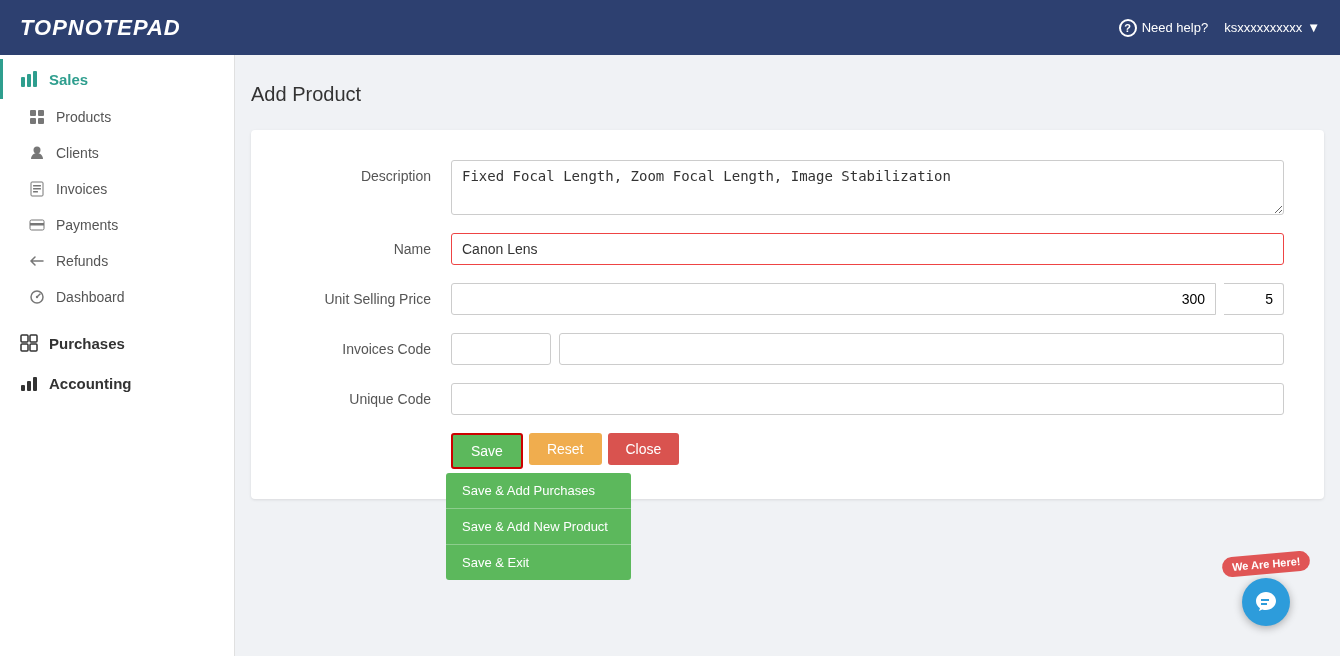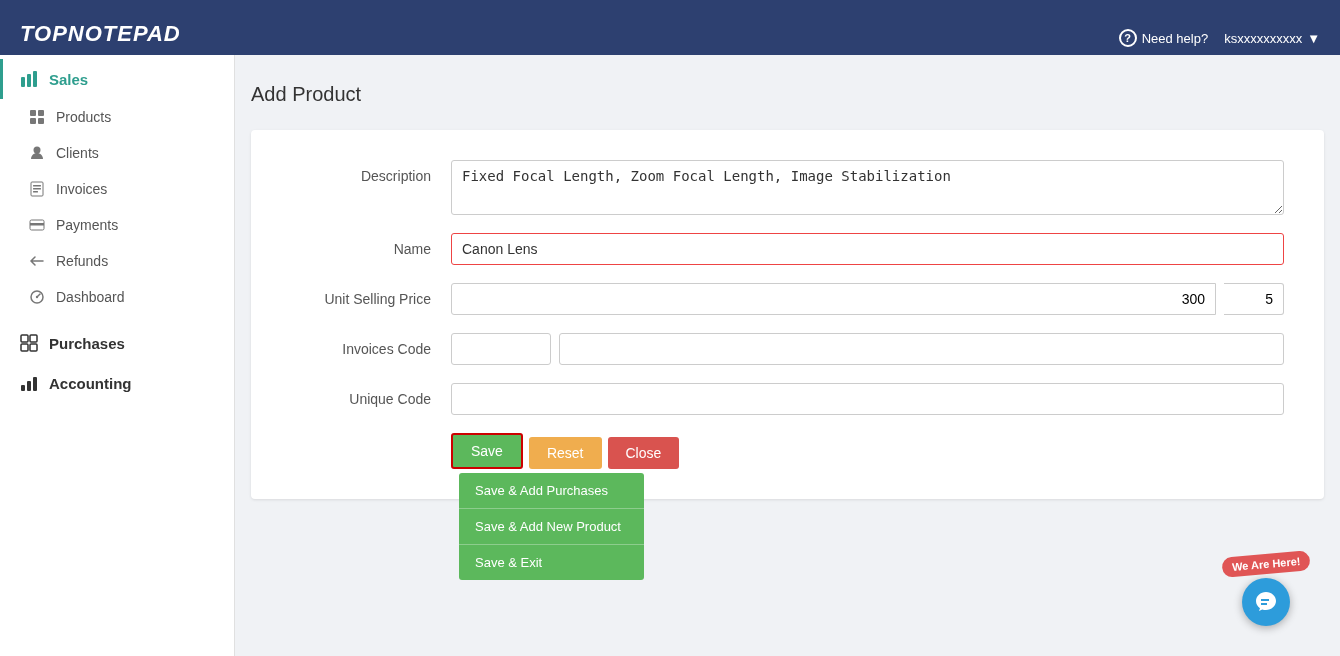--- a/index.html
+++ b/index.html
@@ -3,21 +3,21 @@
   <meta charset="utf-8">
   <style>
     * { box-sizing: border-box; margin: 0; padding: 0; }
     body { font-family: Arial, sans-serif; font-size: 14px; background: #f0f2f5; display: flex; flex-direction: column; height: 656px; width: 1340px; overflow: hidden; }
 
     
     .topnav {
       background: #2d4070;
       height: 55px;
       display: flex;
-      align-items: flex-end;
+      align-items: center;
       justify-content: space-between;
       padding: 8px 20px;
       flex-shrink: 0;
     }
     .topnav-logo {
       color: white;
       font-size: 22px;
       font-weight: bold;
       letter-spacing: 1px;
       text-transform: uppercase;
@@ -208,21 +208,21 @@
       border: 1px solid #ccc;
       border-radius: 3px;
       padding: 7px 10px;
       font-size: 14px;
       outline: none;
     }
 
     
     .btn-area {
       display: flex;
-      align-items: flex-end;
+      align-items: flex-start;
       margin-top: 10px;
       padding-left: 160px;
       position: relative;
     }
     .btn {
       padding: 8px 18px;
       border: none;
       border-radius: 3px;
       font-size: 14px;
       cursor: pointer;
@@ -240,21 +240,21 @@
     }
     .btn-close {
       background: #d9534f;
       color: white;
     }
 
     
     .save-dropdown {
       position: absolute;
       top: 40px;
-      left: 168px;
+      left: 155px;
       background: #5cb85c;
       border-radius: 3px;
       z-index: 100;
       min-width: 185px;
       overflow: hidden;
     }
     .save-dropdown-item {
       padding: 10px 16px;
       color: white;
       font-size: 13px;

